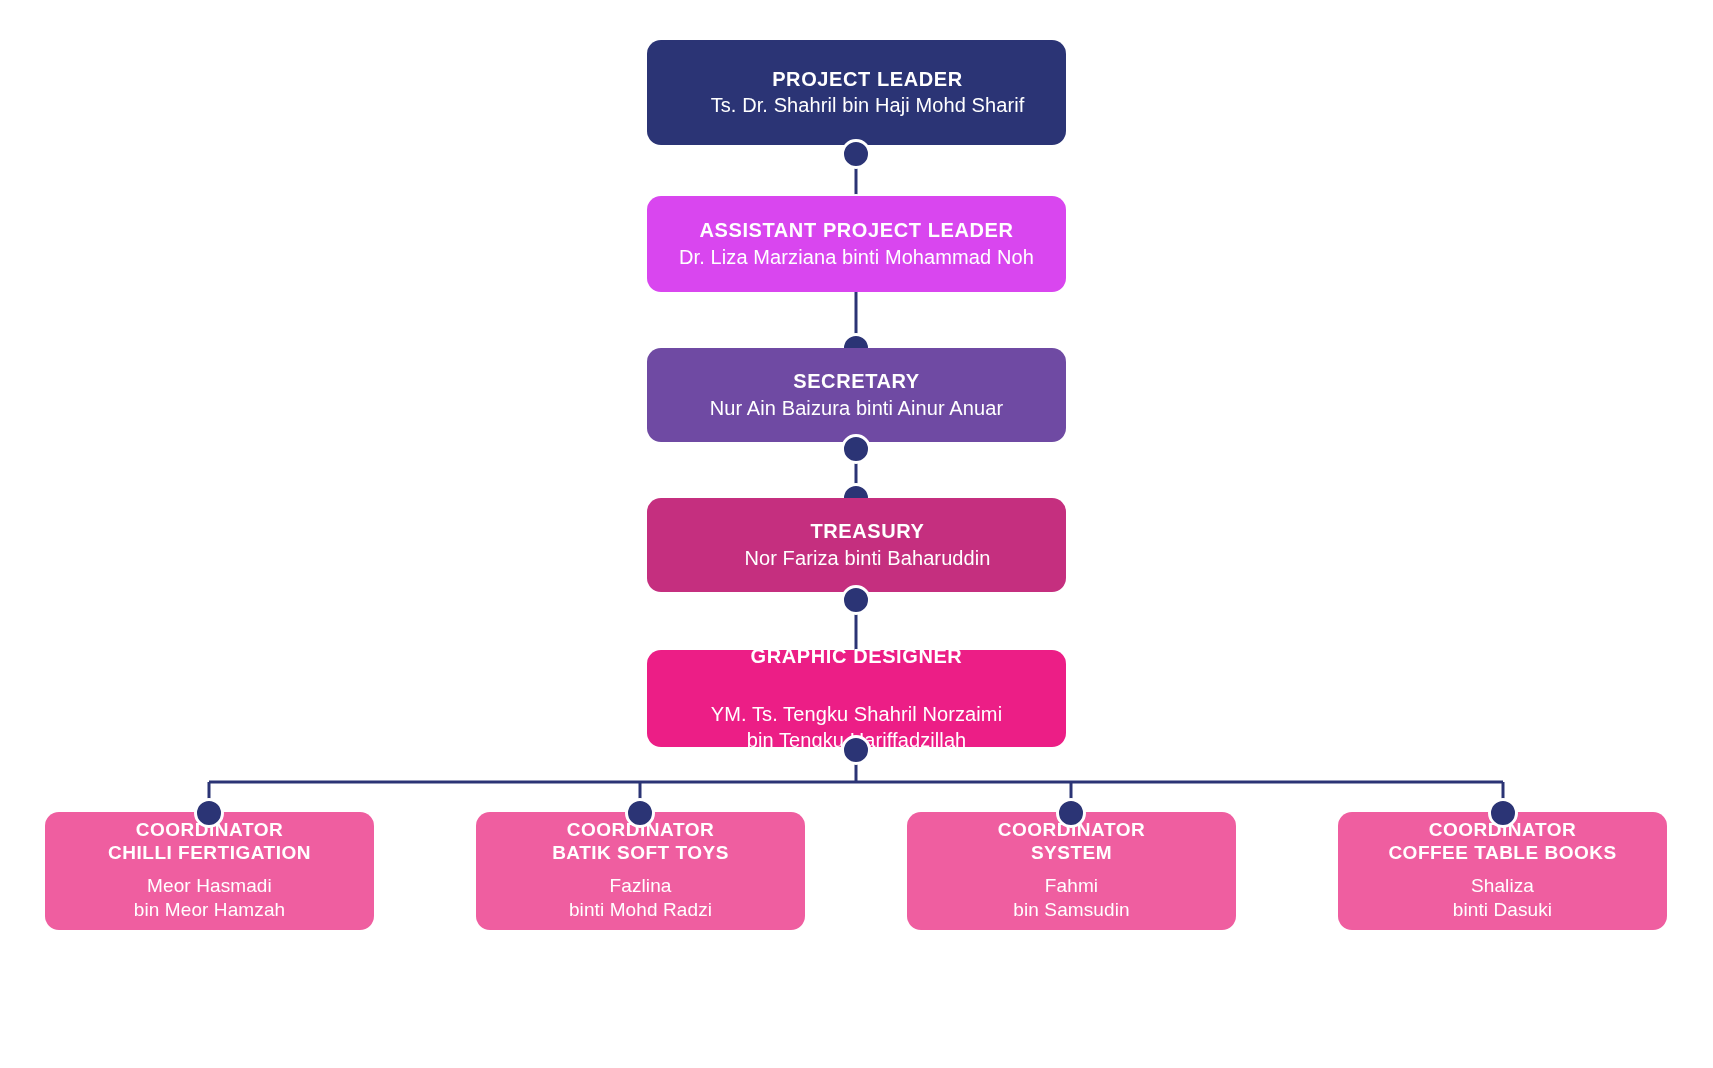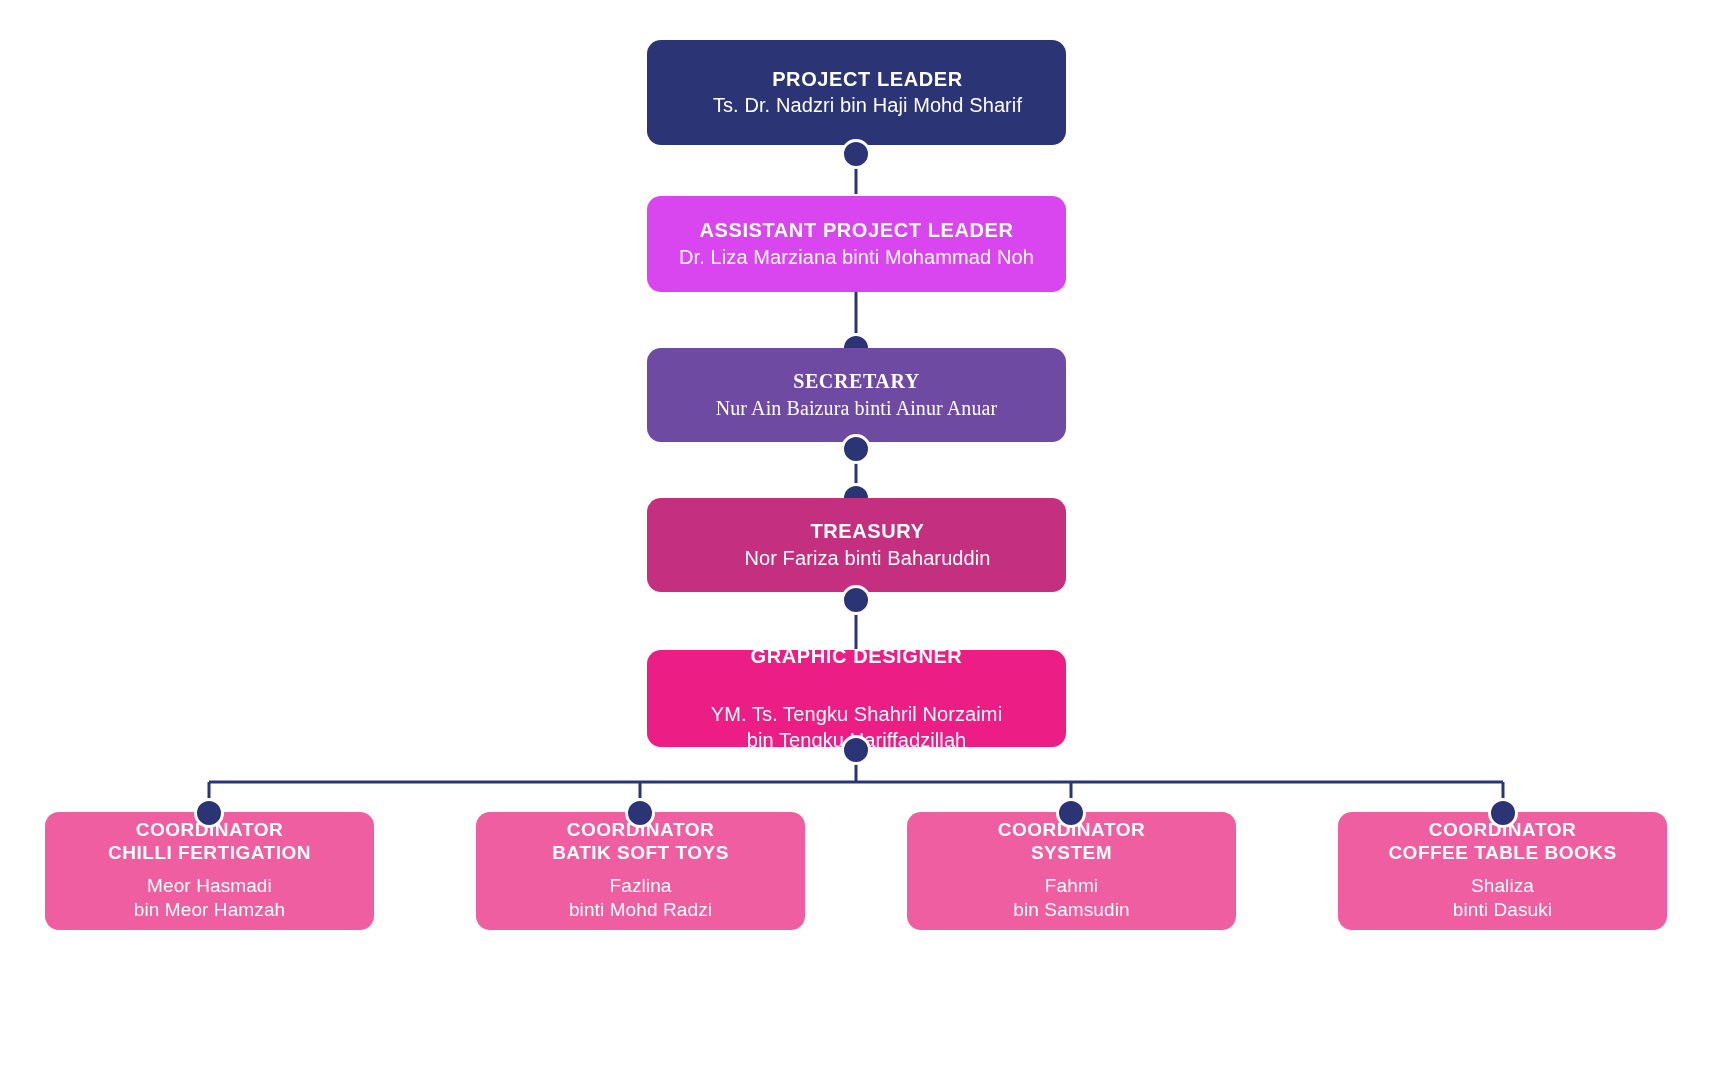--- a/index.html
+++ b/index.html
@@ -96,32 +96,32 @@
       <line x1="209" y1="782" x2="1503" y2="782"></line>
       <line x1="209" y1="782" x2="209" y2="812"></line>
       <line x1="640" y1="782" x2="640" y2="812"></line>
       <line x1="1071" y1="782" x2="1071" y2="812"></line>
       <line x1="1503" y1="782" x2="1503" y2="812"></line>
     </g>
   </svg>
 
   <div class="node-box" style="left:647px; top:40px; width:419px; height:105px; background:#2b3475;padding-left:36px;">
     <div class="node-title">PROJECT LEADER</div>
-    <div class="node-name">Ts. Dr. Nadzri bin Haji Mohd Sharif</div>
+    <div class="node-name">Ts. Dr. Shahril bin Haji Mohd Sharif</div>
   </div>
   <div class="connector-dot" style="left:841px; top:139px;"></div>
 
   <div class="connector-dot" style="left:841px; top:194px;"></div>
   <div class="node-box" style="left:647px; top:196px; width:419px; height:96px; background:#d946ef;">
     <div class="node-title">ASSISTANT PROJECT LEADER</div>
     <div class="node-name">Dr. Liza Marziana binti Mohammad Noh</div>
   </div>
 
   <div class="connector-dot" style="left:841px; top:333px;"></div>
-  <div class="node-box" style="left:647px; top:348px; width:419px; height:94px; background:#6f4aa3;font-family:Liberation Serif, serif;">
+  <div class="node-box" style="left:647px; top:348px; width:419px; height:94px; background:#6f4aa3;">
     <div class="node-title">SECRETARY</div>
     <div class="node-name">Nur Ain Baizura binti Ainur Anuar</div>
   </div>
   <div class="connector-dot" style="left:841px; top:434px;"></div>
 
   <div class="connector-dot" style="left:841px; top:483px;"></div>
   <div class="node-box" style="left:647px; top:498px; width:419px; height:94px; background:#c52f7f;padding-left:36px;">
     <div class="node-title">TREASURY</div>
     <div class="node-name">Nor Fariza binti Baharuddin</div>
   </div>

